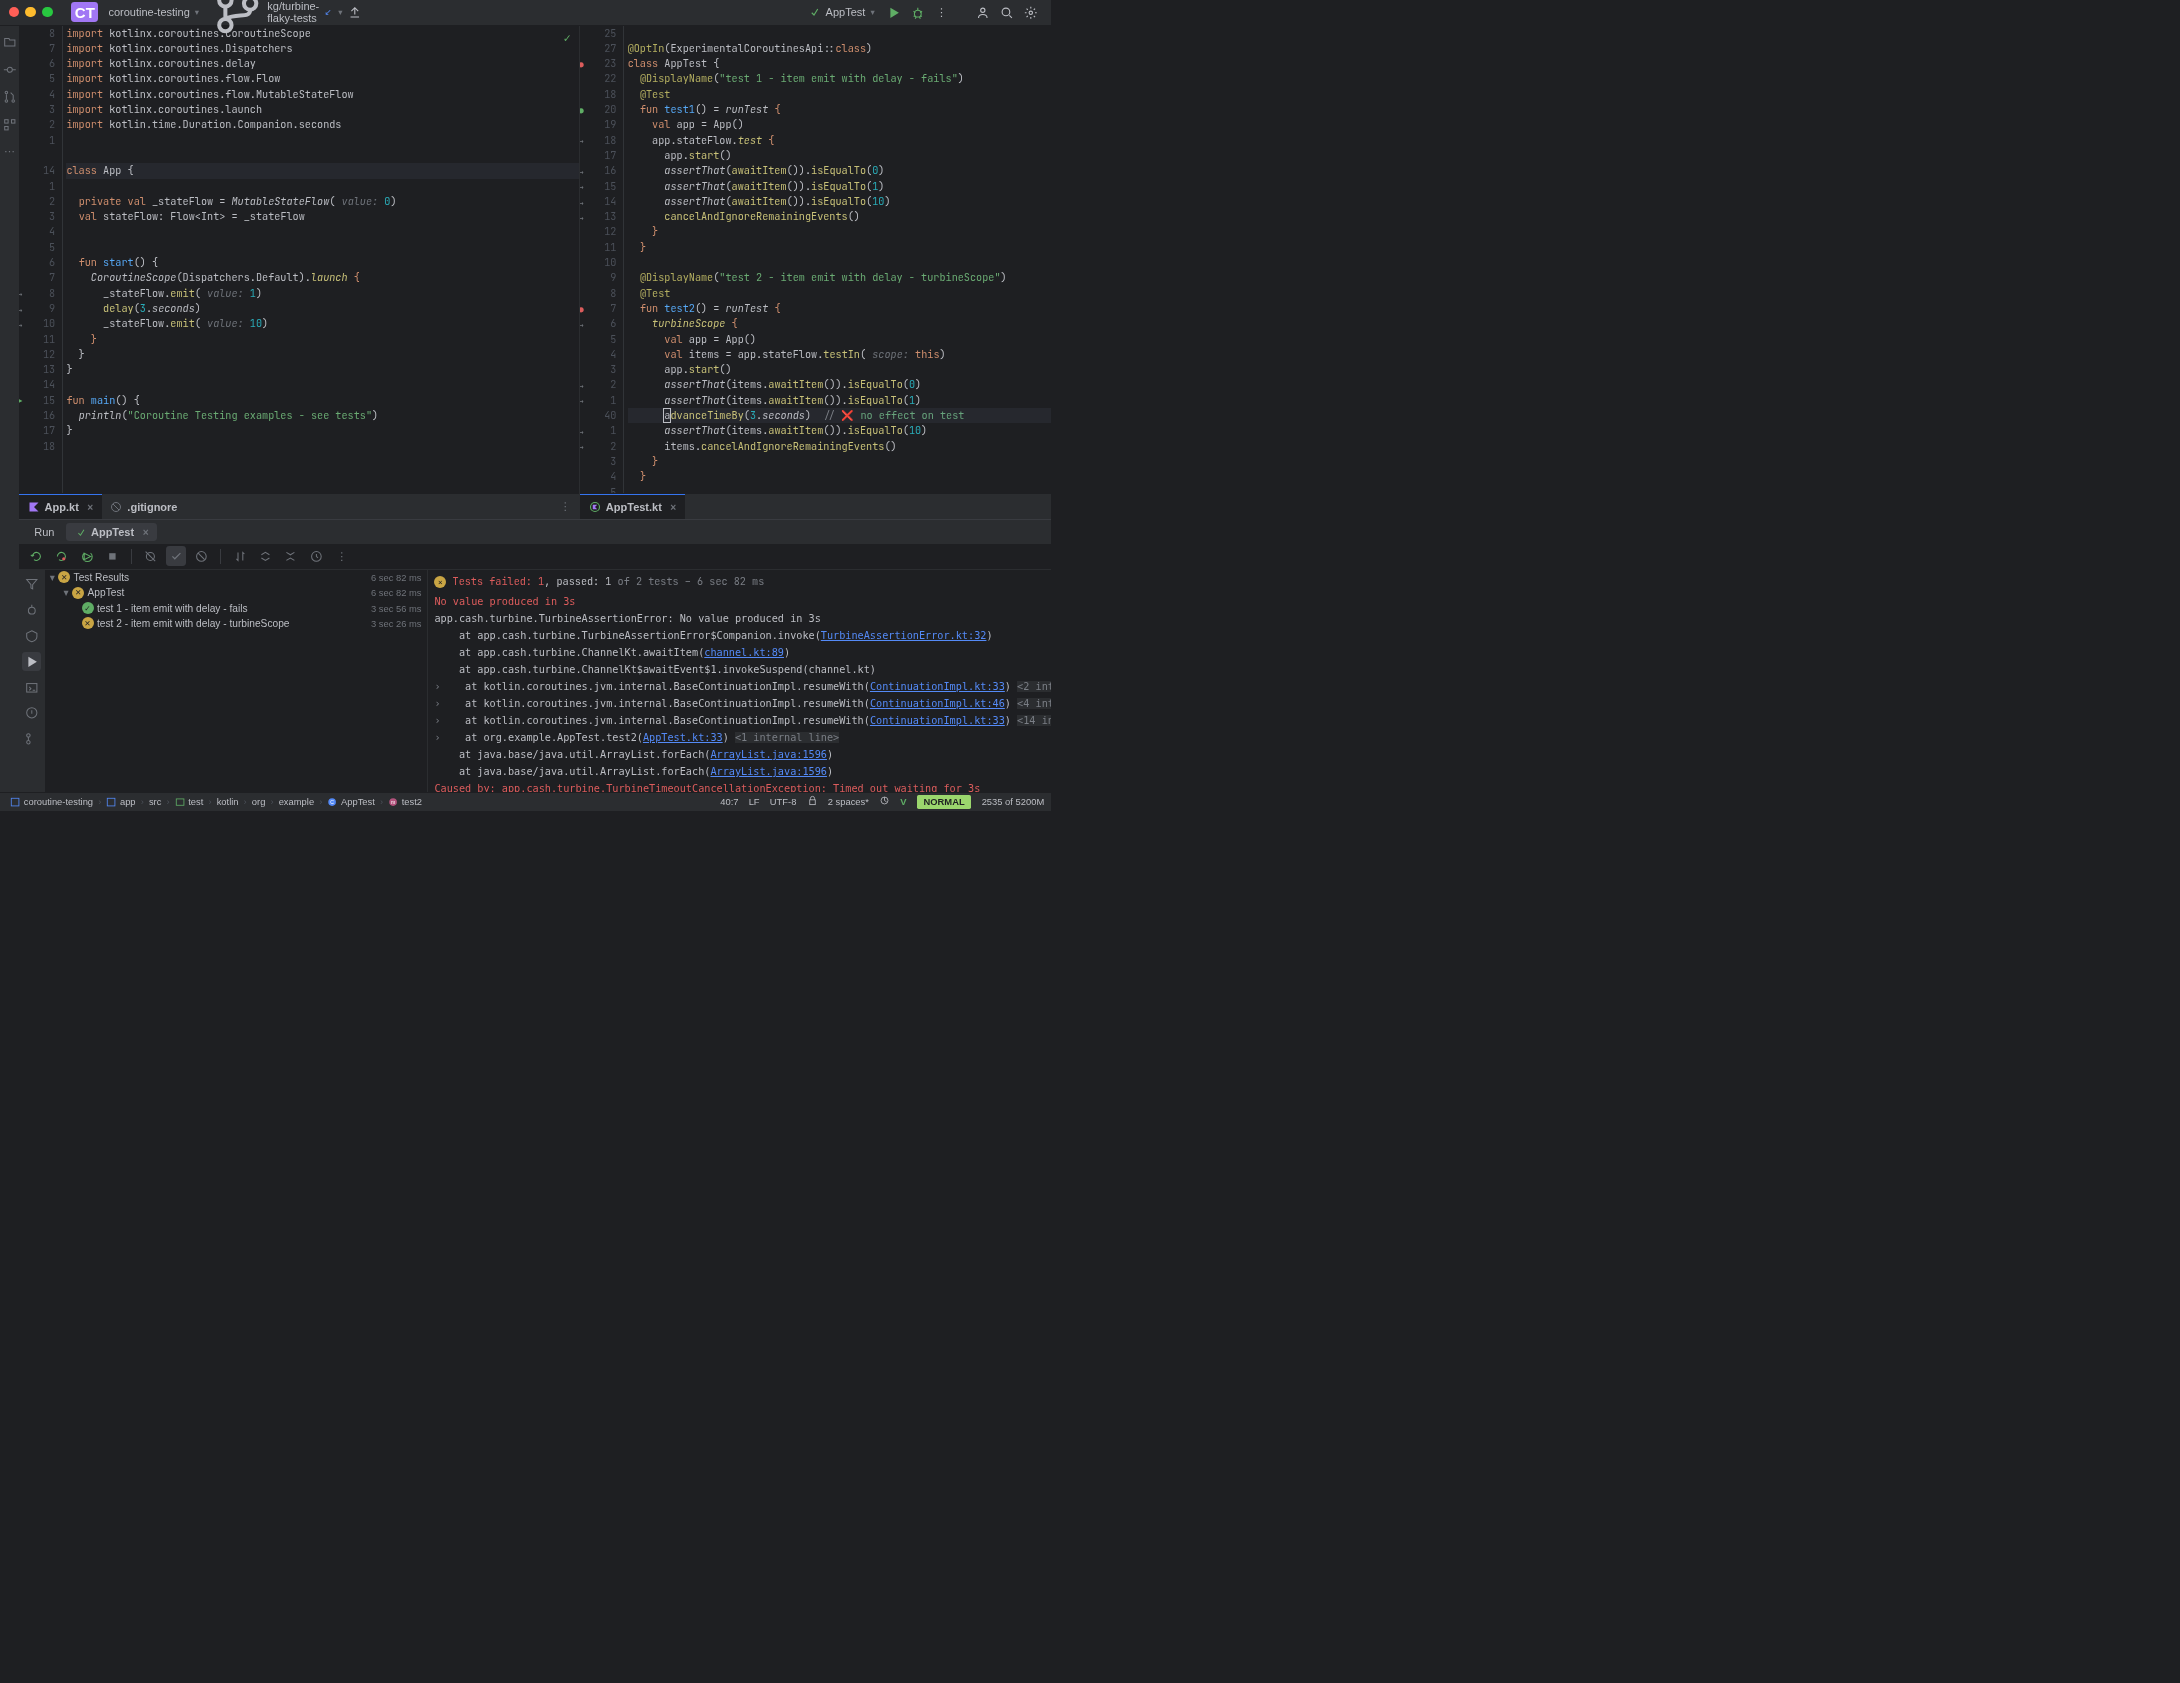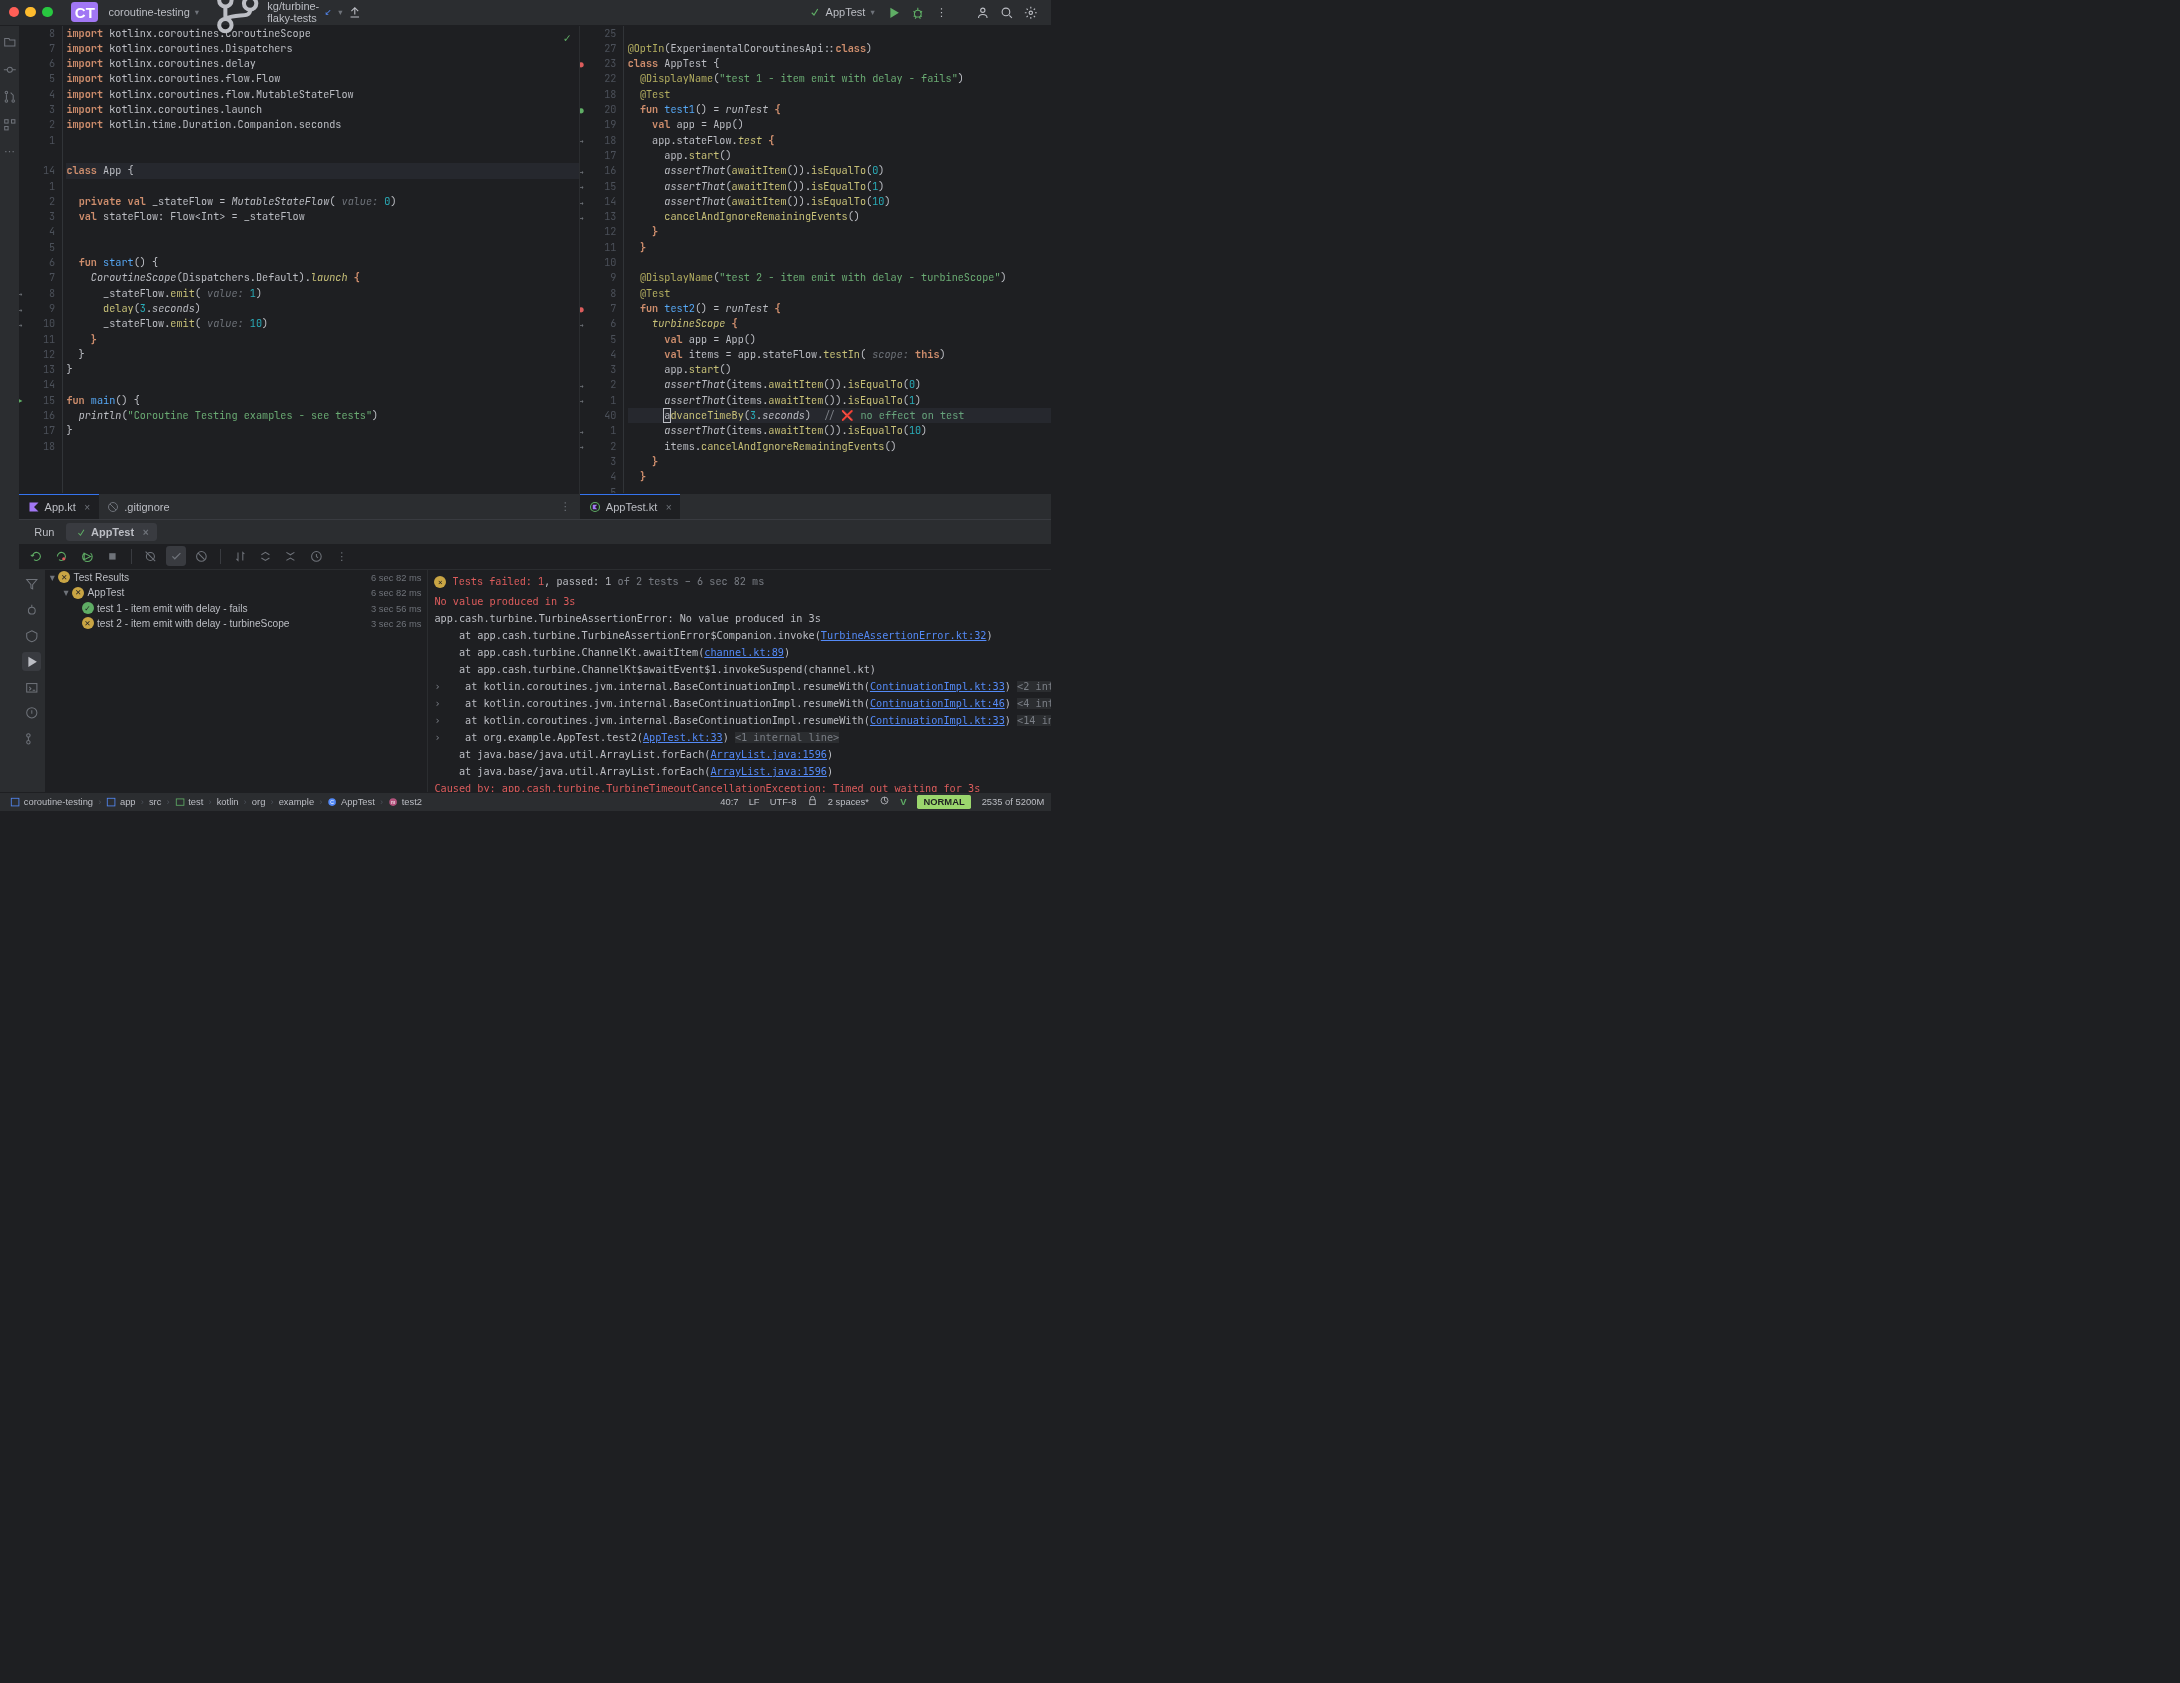--- a/index.html
+++ b/index.html
@@ -52,36 +52,36 @@
 .center { flex: 1; display: flex; flex-direction: column; }
 .editors { flex: 1; display: flex; min-height: 0; }
 .editor-pane { flex: 1; display: flex; flex-direction: column; border-right: 0.9px solid #2b2d30; min-width: 0; }
 .code-area { flex: 1; display: flex; overflow: hidden; font-family: "JetBrains Mono", Menlo, monospace; font-size: 10.2px; line-height: 15.3px; position: relative; }
 .gutter { width: 43px; text-align: right; padding-right: 6.8px; color: #4b5059; user-select: none; background: #1e1f22; position: relative; }
 .gutter .ln { height: 15.3px; position: relative; }
 .gutter .ln .ico { position: absolute; left: -1.7px; top: 1.7px; font-size: 8.5px; }
 .code-col { flex: 1; padding-left: 3.4px; border-left: 0.9px solid #313438; overflow: hidden; }
 .code-col .line { height: 15.3px; white-space: pre; }
 .line.hl { background: #26282e; }
-.kw { color: #cf8e6d; font-weight: bold; }
+.kw { color: #cf8e6d; }
 .fn { color: #56a8f5; }
 .fnY { color: #c8c178; }
 .str { color: #6aab73; }
 .num { color: #2aacb8; }
 .ann { color: #b3ae60; }
 .type { color: #bcbec4; }
 .param { color: #6f737a; font-style: italic; }
 .cmt { color: #7a7e85; }
 .cmtA { color: #67a37c; }
 .id { color: #bcbec4; }
 .it { font-style: italic; }
 .check-badge { position: absolute; top: 5.1px; right: 8.5px; color: #5fad65; font-size: 12px; }
 
 .tabs-bar { height: 25.6px; background: #2b2d30; display: flex; align-items: center; border-top: 0.9px solid #1e1f22; }
-.file-tab { display: flex; align-items: center; gap: 5.1px; padding: 0 8.5px; height: 100%; color: #bcbec4; }
+.file-tab { display: flex; align-items: center; gap: 5.1px; padding: 0 8.5px; height: 100%; color: #bcbec4; font-weight: bold; }
 .file-tab.active { border-top: 1.7px solid #3574f0; background: #1e1f22; }
 .file-tab .kt-ico { width: 12px; height: 12px; }
 .close-x { color: #6f737a; font-size: 10.2px; margin-left: 3.4px; }
 .tab-spacer { flex: 1; }
 .tab-menu { padding: 0 8.5px; color: #6f737a; }
 
 .run-panel { height: 273px; background: #1e1f22; border-top: 0.9px solid #393b40; display: flex; flex-direction: column; }
 .run-tabs { height: 24px; display: flex; align-items: center; background: #2b2d30; padding: 0 6.8px; gap: 3.4px; }
 .run-tab { padding: 3.4px 8.5px; border-radius: 3.4px; color: #bcbec4; display: flex; align-items: flex-end; gap: 5.1px; }
 .run-tab.active { background: #393b40; font-weight: 600; }

